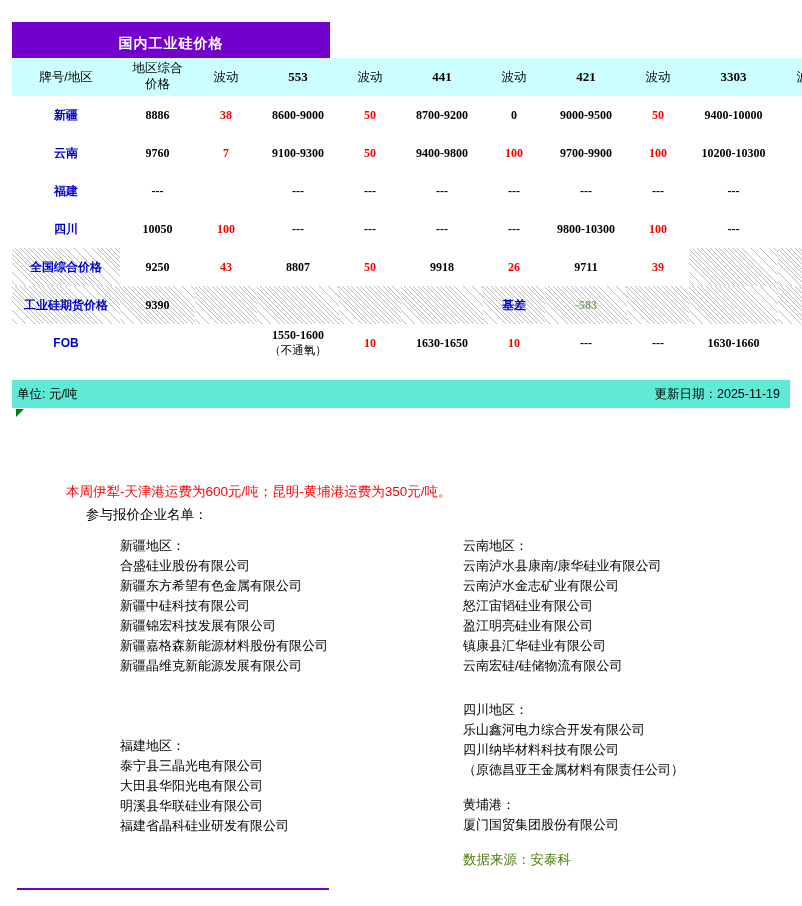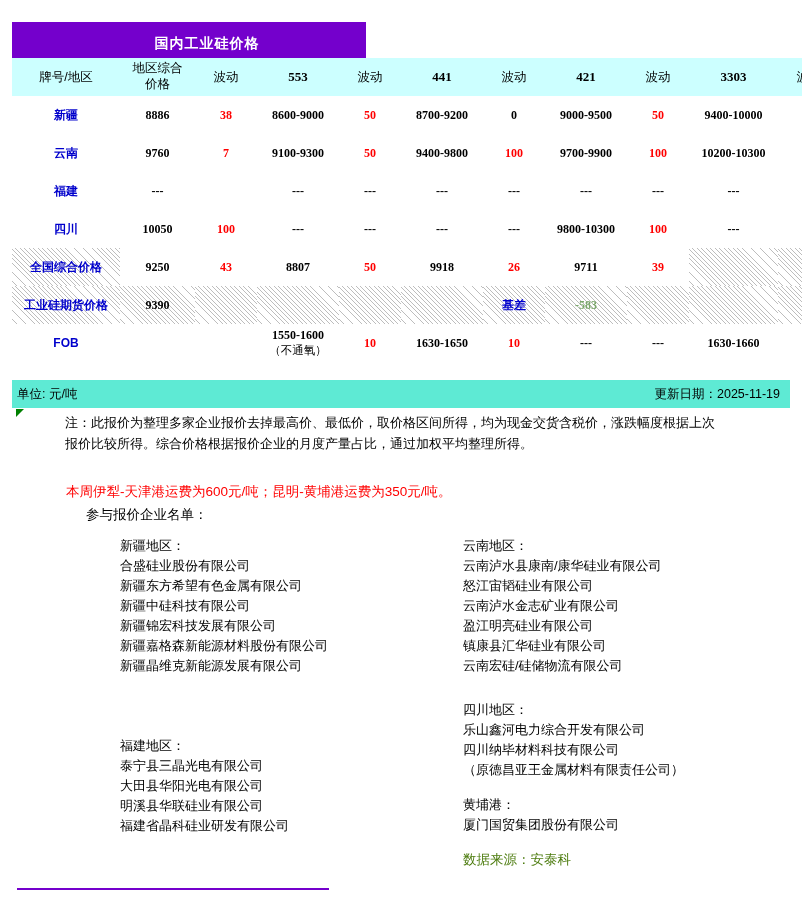--- a/index.html
+++ b/index.html
@@ -12,21 +12,21 @@
     position: relative;
     overflow: hidden;
   }
   .sheet { position: relative; width: 802px; height: 906px; }
 
   
   .title-bar {
     position: absolute; left: 12px; top: 22px;
     width: 318px; height: 44px;
     background: #7400cc;
-    display: flex; align-items: center; justify-content: center; padding-left: 36px;
+    display: flex; align-items: center; justify-content: center;
   }
   .title-bar .title-text {
     color: #ffffff; font-weight: bold; font-size: 14px;
     letter-spacing: 1px;
   }
 
   
   table.price {
     position: absolute; left: 12px; top: 58px;
     width: 778px;
@@ -296,21 +296,20 @@
     </tbody>
   </table>
 
   <div class="unitbar">
     <span class="unit">单位: 元/吨</span>
     <span class="date"><span>更新日期：</span><span>2025-11-19</span></span>
   </div>
 
   <div class="green-mark"></div>
 
-  <div class="note">注：此报价为整理多家企业报价去掉最高价、最低价，取价格区间所得，均为现金交货含税价，涨跌幅度根据上次报价比较所得。综合价格根据报价企业的月度产量占比，通过加权平均整理所得。</div>
 
   <div class="freight">本周伊犁-天津港运费为600元/吨；昆明-黄埔港运费为350元/吨。</div>
 
   <div class="listhead">参与报价企业名单：</div>
 
   <div class="col-left">
     <div class="grp-title">新疆地区：</div>
     <div class="firm">合盛硅业股份有限公司</div>
     <div class="firm">新疆东方希望有色金属有限公司</div>
     <div class="firm">新疆中硅科技有限公司</div>
@@ -323,22 +322,22 @@
     <div class="grp-title">福建地区：</div>
     <div class="firm">泰宁县三晶光电有限公司</div>
     <div class="firm">大田县华阳光电有限公司</div>
     <div class="firm">明溪县华联硅业有限公司</div>
     <div class="firm">福建省晶科硅业研发有限公司</div>
   </div>
 
   <div class="col-right">
     <div class="grp-title">云南地区：</div>
     <div class="firm">云南泸水县康南/康华硅业有限公司</div>
+    <div class="firm">云南泸水金志矿业有限公司</div>
     <div class="firm">怒江宙韬硅业有限公司</div>
-    <div class="firm">云南泸水金志矿业有限公司</div>
     <div class="firm">盈江明亮硅业有限公司</div>
     <div class="firm">镇康县汇华硅业有限公司</div>
     <div class="firm">云南宏硅/硅储物流有限公司</div>
   </div>
 
   <div class="col-right2">
     <div class="grp-title">四川地区：</div>
     <div class="firm">乐山鑫河电力综合开发有限公司</div>
     <div class="firm">四川纳毕材料科技有限公司</div>
     <div class="firm">（原德昌亚王金属材料有限责任公司）</div>

